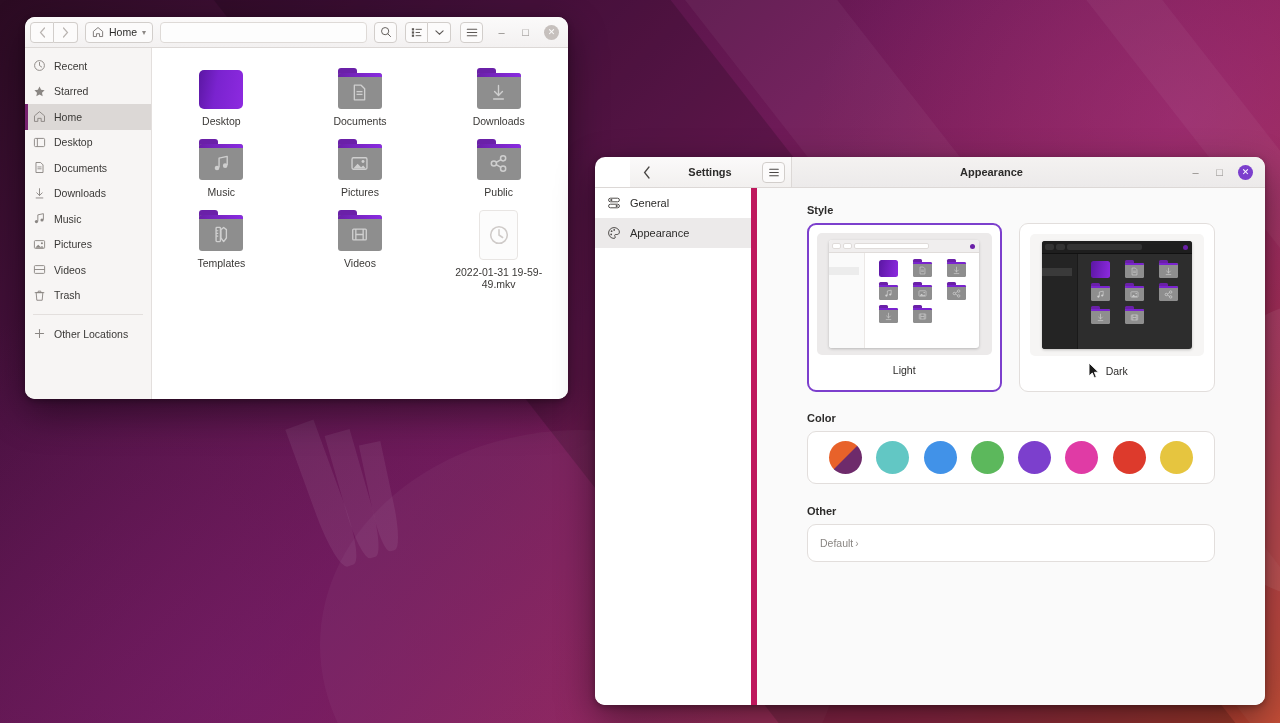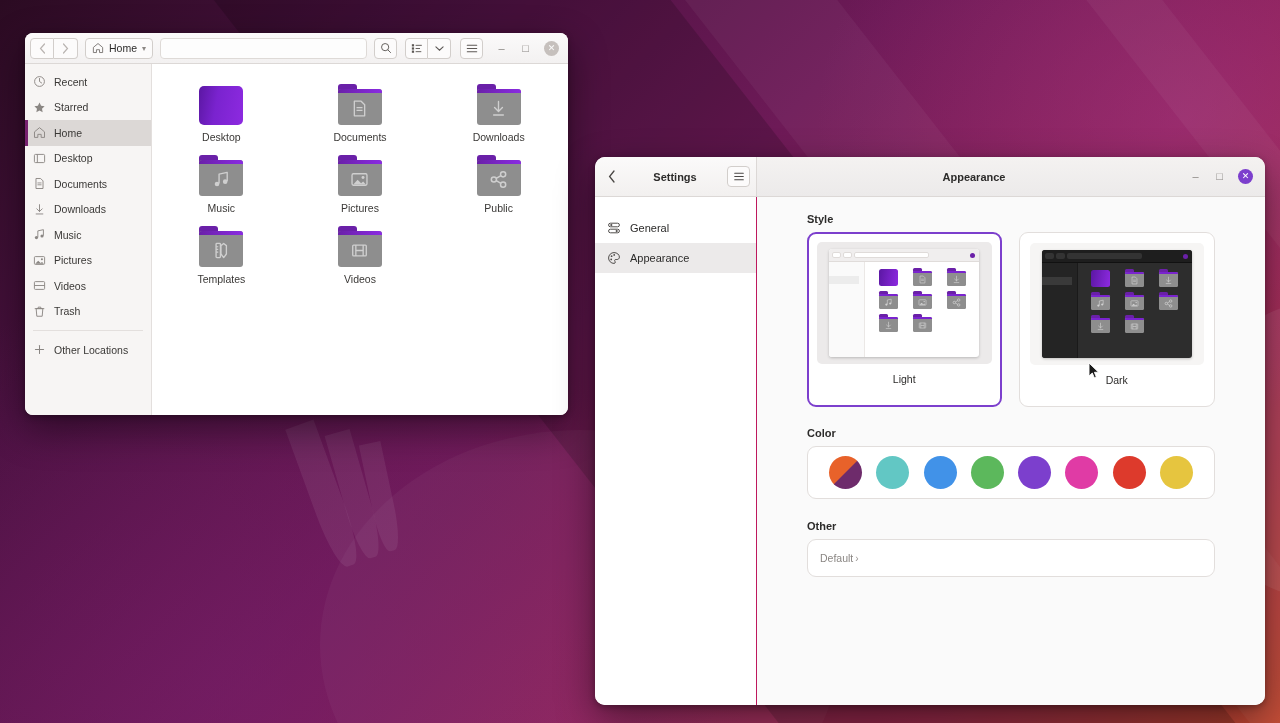--- a/index.html
+++ b/index.html
@@ -47,21 +47,21 @@
   
   .window {
     position: absolute;
     background: #ffffff;
     border-radius: 10px;
     overflow: hidden;
     box-shadow: 0 14px 38px rgba(0,0,0,0.45), 0 2px 6px rgba(0,0,0,0.30);
   }
 
   
-  #files-window { left: 25px; top: 33px; width: 543px; height: 382px; border-radius: 8px; }
+  #files-window { left: 25px; top: 17px; width: 543px; height: 382px; }
   #files-header {
     display: flex; align-items: center; height: 31px;
     background: linear-gradient(#fbfafa, #f3f1f1);
     border-bottom: 1px solid #dcd8d6;
     padding: 0 5px; gap: 4px;
   }
   .navbtns { display: flex; }
   .navbtn {
     width: 24px; height: 21px;
     border: 1px solid #d2cecb;
@@ -163,56 +163,56 @@
     display: flex; align-items: center; justify-content: center;
     color: #cfcbc9;
   }
   .item-label {
     font-size: 10.5px; color: #3a3836; text-align: center;
     max-width: 96px; line-height: 1.15; word-break: break-word;
   }
 
   
   #settings-window { left: 595px; top: 157px; width: 670px; height: 548px; }
-  #settings-header { display: flex; height: 40px; border-bottom: 1px solid #dcd8d6; }
+  #settings-header { display: flex; height: 31px; border-bottom: 1px solid #dcd8d6; padding-left: 35px; }
   #sh-left {
     width: 162px; display: flex; align-items: center; gap: 4px;
     background: linear-gradient(#fbfafa, #f2f0ef);
     border-right: 1px solid #dcd8d6; padding: 0 6px;
   }
   .back-arrow { width: 22px; height: 22px; display: flex; align-items: center; justify-content: center; color: #4a4745; font-size: 13px; }
   #sh-title { flex: 1; text-align: center; font-size: 11px; font-weight: bold; color: #2c2b2a; }
   .hamb {
     width: 23px; height: 21px; border: 1px solid #d2cecb; border-radius: 4px;
     background: #fcfbfb; display: flex; align-items: center; justify-content: center; color: #4a4745;
   }
   #sh-right {
     flex: 1; display: flex; align-items: center;
     background: linear-gradient(#f4f2f1, #eceaea);
     padding: 0 8px 0 10px;
   }
   #sh-page-title { flex: 1; text-align: center; font-size: 11px; font-weight: bold; color: #2c2b2a; }
   .closebtn.active { background: #7c3fcd; color: #ffffff; }
   #settings-body { display: flex; height: 517px; }
-  #settings-sidebar { width: 162px; background: #ffffff; border-right: 1px solid #be185d; padding-top: 16px; }
+  #settings-sidebar { width: 162px; background: #ffffff; border-right: 6px solid #be185d; padding-top: 0; }
   .st-item {
     display: flex; align-items: center; gap: 9px;
     height: 30px; padding: 0 12px; font-size: 11px; color: #2c2b2a;
   }
   .st-item.active { background: #eceaea; }
   .st-ico { width: 14px; height: 14px; display: flex; align-items: center; justify-content: center; color: #504d4b; }
   #settings-content { flex: 1; background: #fafafa; padding: 16px 50px; overflow: hidden; }
   .sec-title { font-size: 11px; font-weight: bold; color: #2c2b2a; margin-bottom: 7px; }
   .style-row { display: flex; gap: 17px; margin-bottom: 20px; }
   .style-card {
     flex: 1; background: #ffffff; border: 1px solid #e2dedc; border-radius: 9px;
     padding: 10px 10px 8px 10px;
     display: flex; flex-direction: column; align-items: center;
   }
-  .style-card.selected { border: 2.5px solid #7c3fcd; padding: 8px 8px 20px 8px; text-align: center; }
+  .style-card.selected { border: 2.5px solid #7c3fcd; padding: 8px 8px 14px 8px; text-align: center; }
   .preview {
     width: 100%; height: 122px; border-radius: 5px; overflow: hidden;
     display: flex; align-items: center; justify-content: center;
   }
   .preview.light { background: #eceaea; }
   .preview.dark  { background: #f6f5f4; }
   .mini {
     width: 86%; height: 88%; border-radius: 3px; overflow: hidden;
     box-shadow: 0 1px 3px rgba(0,0,0,0.22);
     display: flex; flex-direction: column;
@@ -570,20 +570,29 @@
                   <svg width="19" height="19" viewBox="0 0 14 14">
                     <rect x="2" y="3" width="10" height="8" rx=".7" stroke="#cfcfcf" stroke-width="1" fill="none"></rect>
                     <line x1="4.3" y1="3" x2="4.3" y2="11" stroke="#cfcfcf" stroke-width="1"></line>
                     <line x1="9.7" y1="3" x2="9.7" y2="11" stroke="#cfcfcf" stroke-width="1"></line>
                     <line x1="4.3" y1="7" x2="9.7" y2="7" stroke="#cfcfcf" stroke-width="1"></line>
                   </svg>
                 </div>
               </div>
               <div class="item-label">Videos</div>
             </div>
+            <div class="grid-item">
+              <div class="filecard">
+                <svg width="22" height="22" viewBox="0 0 14 14">
+                  <circle cx="7" cy="7" r="5.3" stroke="#cfcbc9" stroke-width="1" fill="none"></circle>
+                  <path d="M7 3.7V7l2.3 1.6" stroke="#cfcbc9" stroke-width="1" fill="none" stroke-linecap="round"></path>
+                </svg>
+              </div>
+              <div class="item-label">2022-01-31 19-59-49.mkv</div>
+            </div>
           </div>
       </div>
     </div>
   </div>
 
   <div class="window" id="settings-window">
 
     <div id="settings-header">
       <div id="sh-left">
         <div class="back-arrow">

